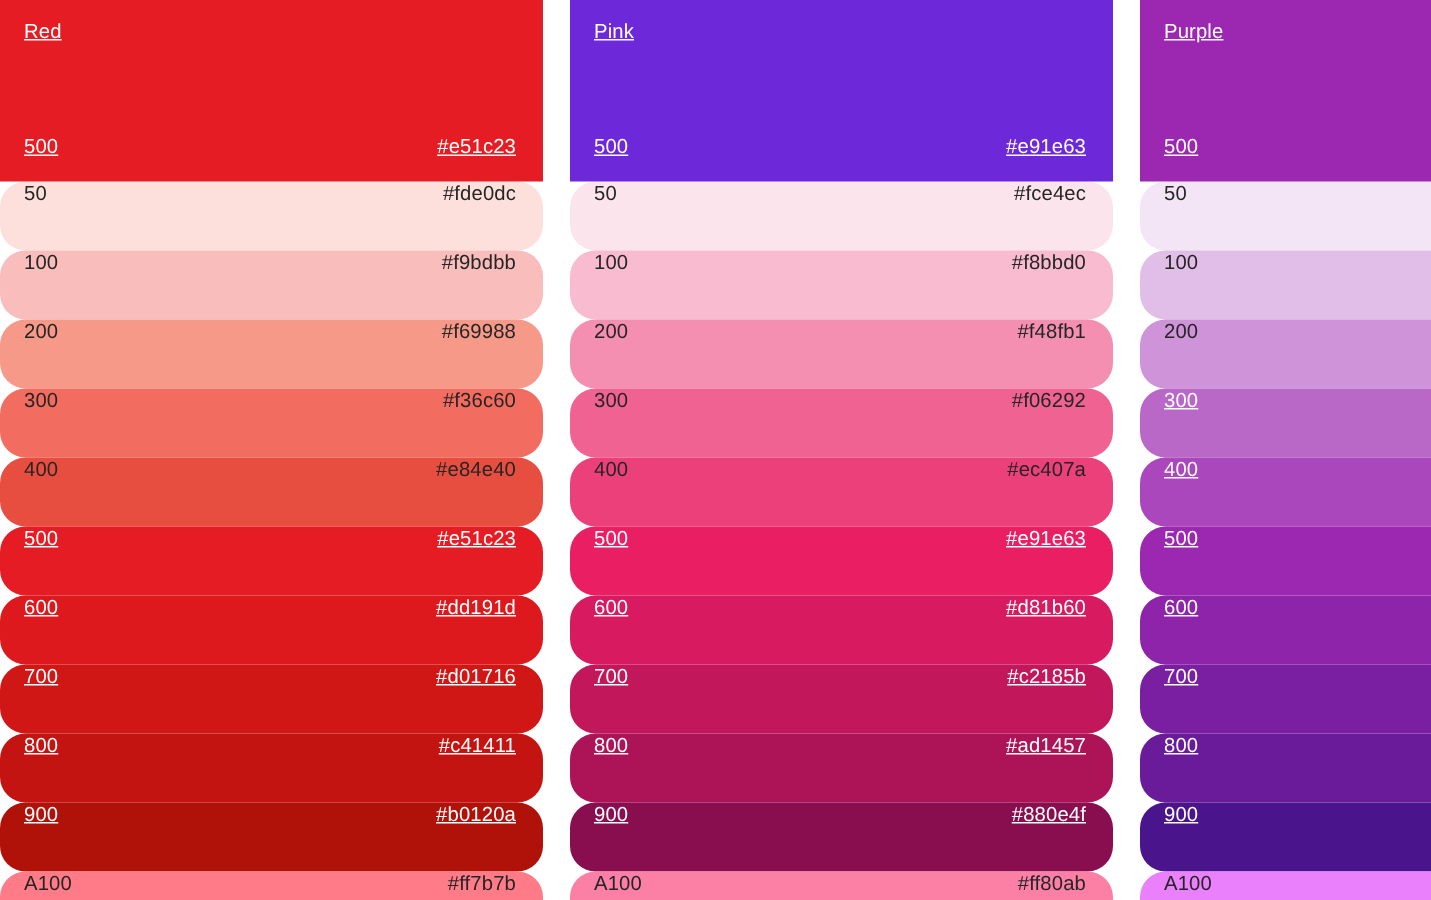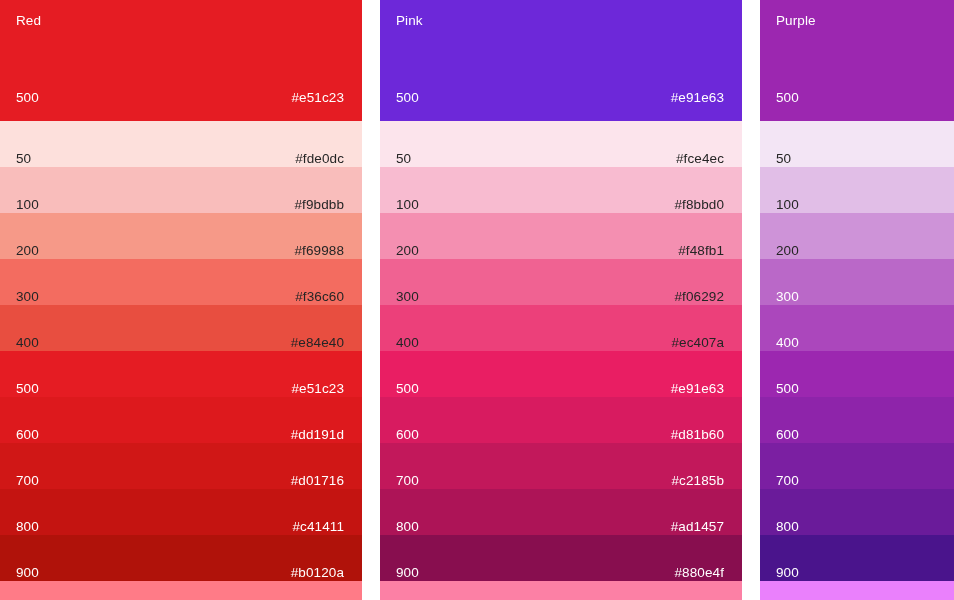--- a/index.html
+++ b/index.html
@@ -62,32 +62,33 @@
     letter-spacing: 0.1px;
     white-space: nowrap;
   }
 
   .swatch-row {
     height: 46px;
     flex: 0 0 46px;
     display: flex;
     flex-direction: row;
     justify-content: space-between;
-    align-items: flex-end;
+    align-items: flex-start;
     padding: 0 18px 0 16px;
     font-size: 13.5px;
     line-height: 16px;
     letter-spacing: 0.1px;
     white-space: nowrap;
+    border-radius: 17px;
   }
 
   .swatch-name { text-align: left; }
   .swatch-hex  { text-align: right; }
 
-  .text-light { color: #ffffff; }
+  .text-light { color: #ffffff; text-decoration: underline; }
   .text-dark  { color: #252525; }
 </style>
 </head>
 <body>
 
 <div id="palette-board">
     <div class="palette-column">
       <div class="palette-header" style="background: rgb(229, 28, 35);">
         <div class="palette-header-title text-light">Red</div>
         <div class="palette-header-row text-light">

